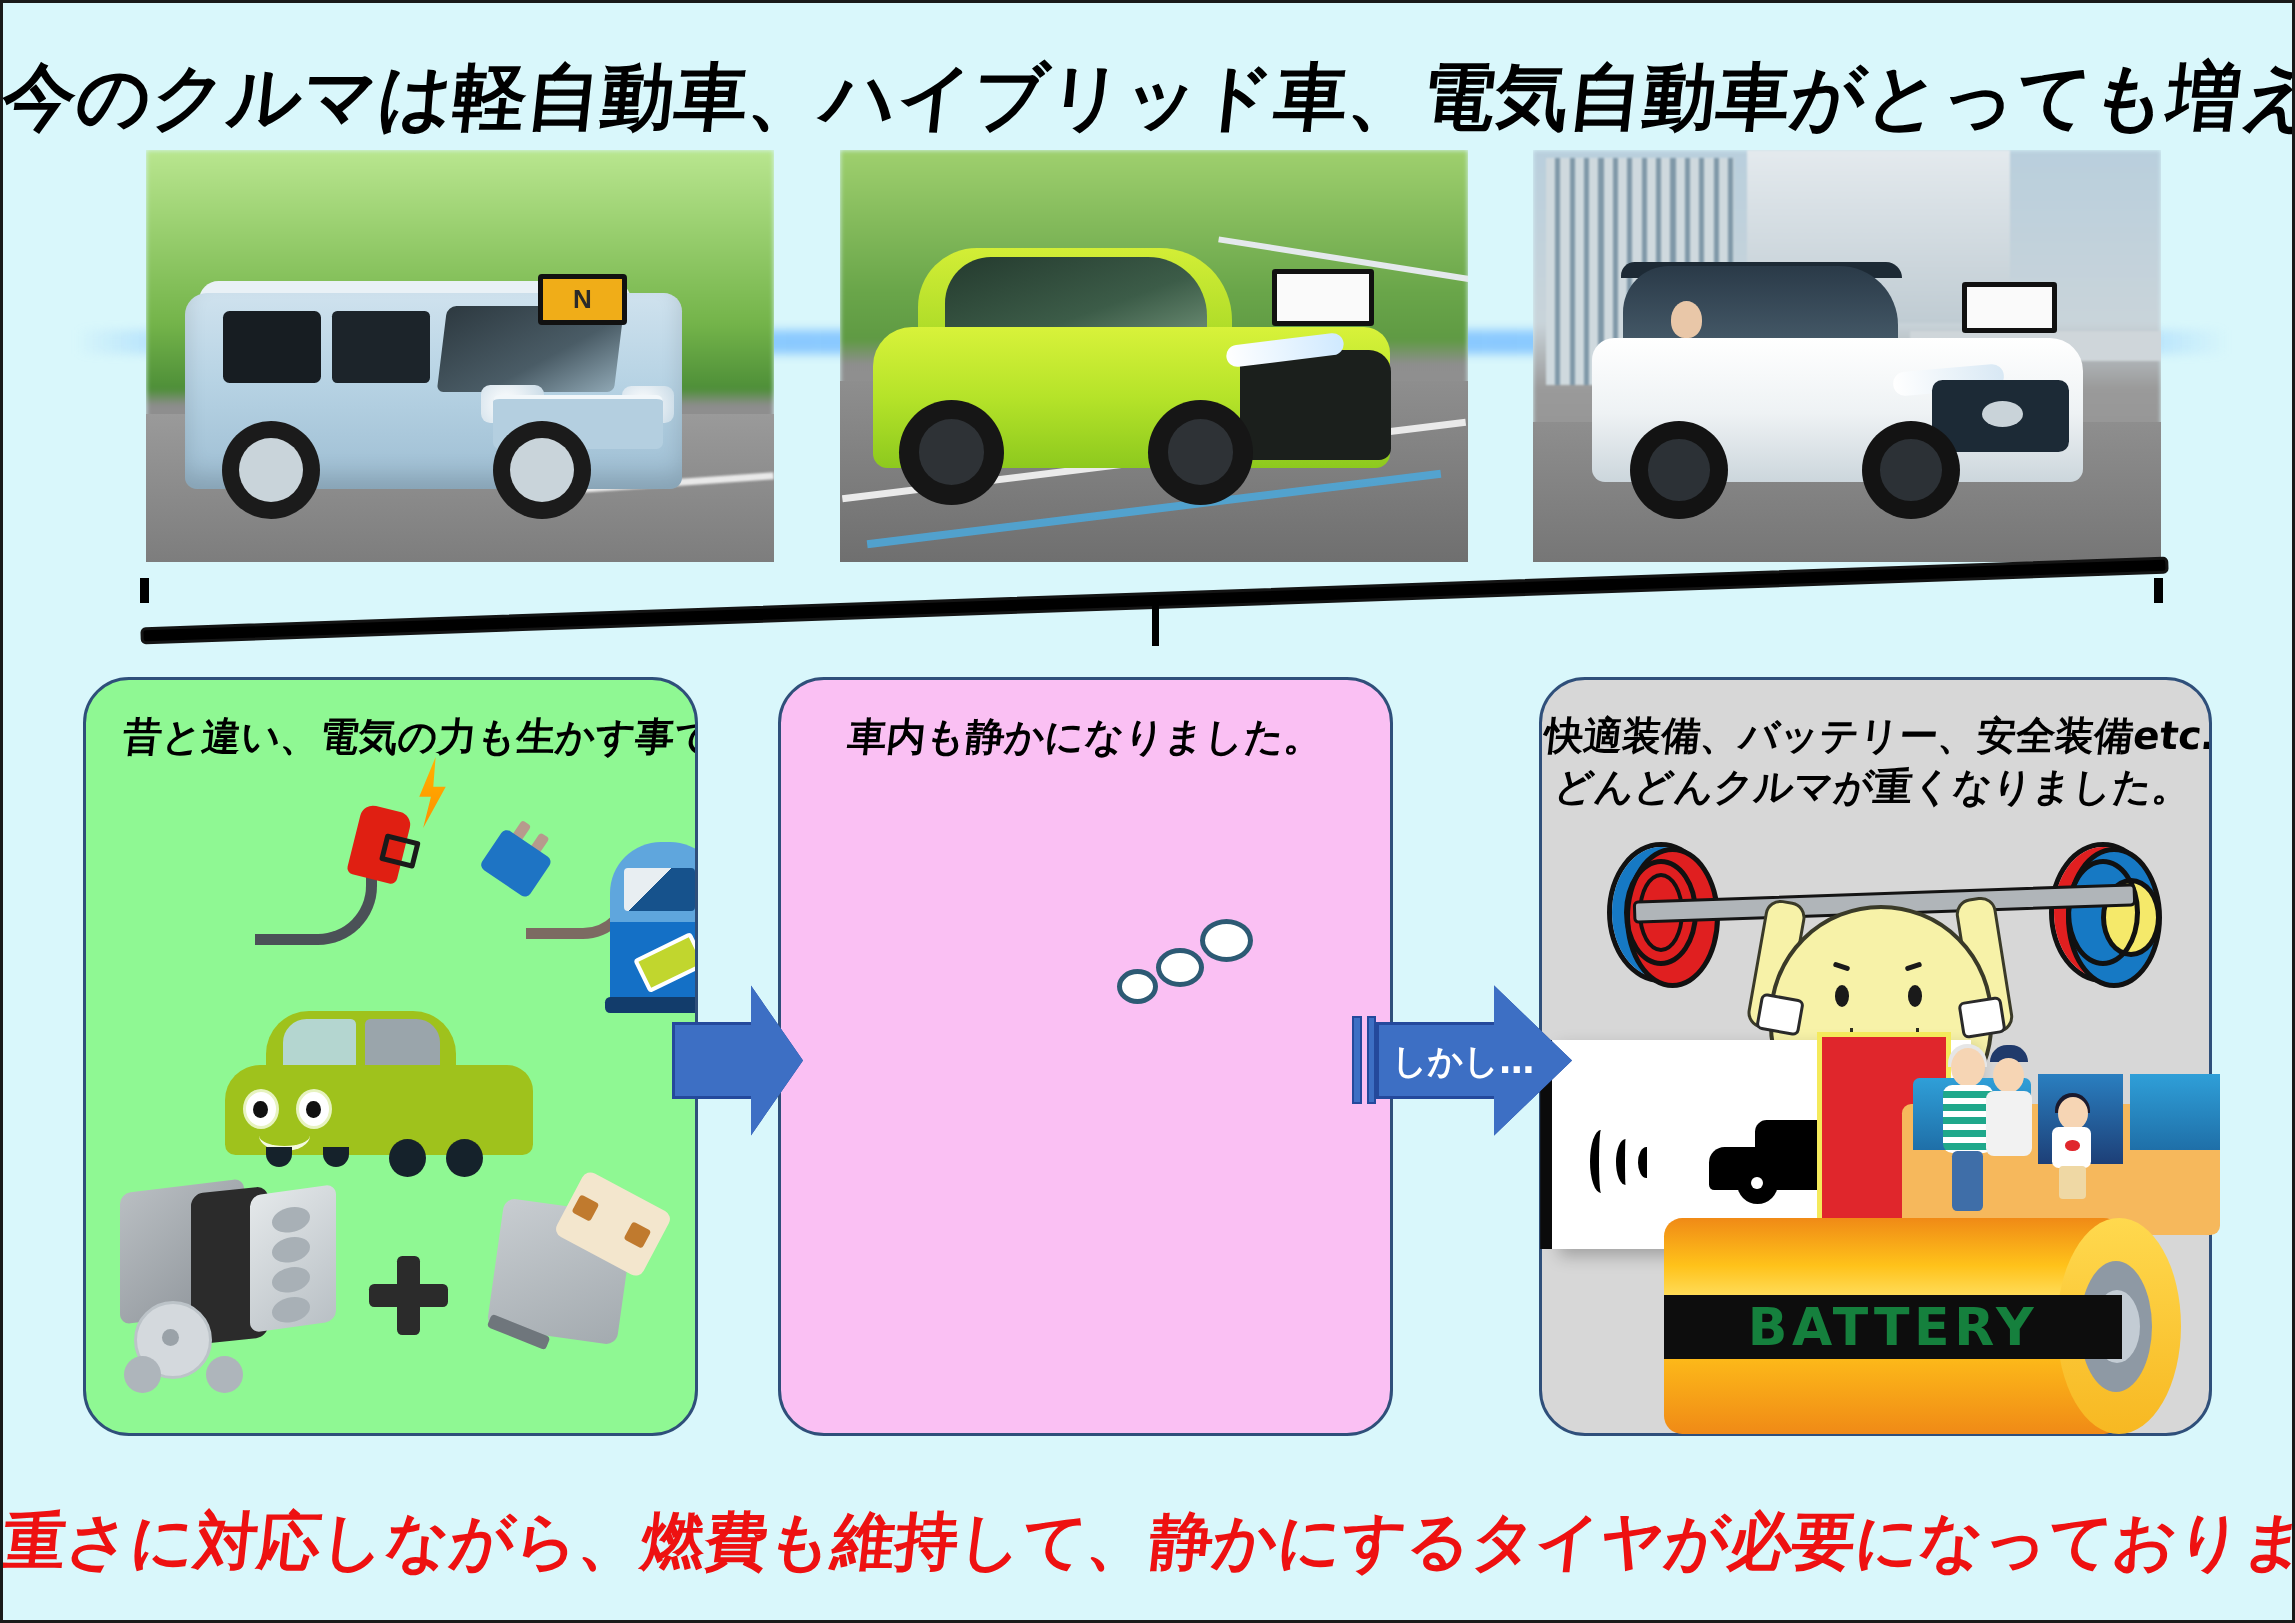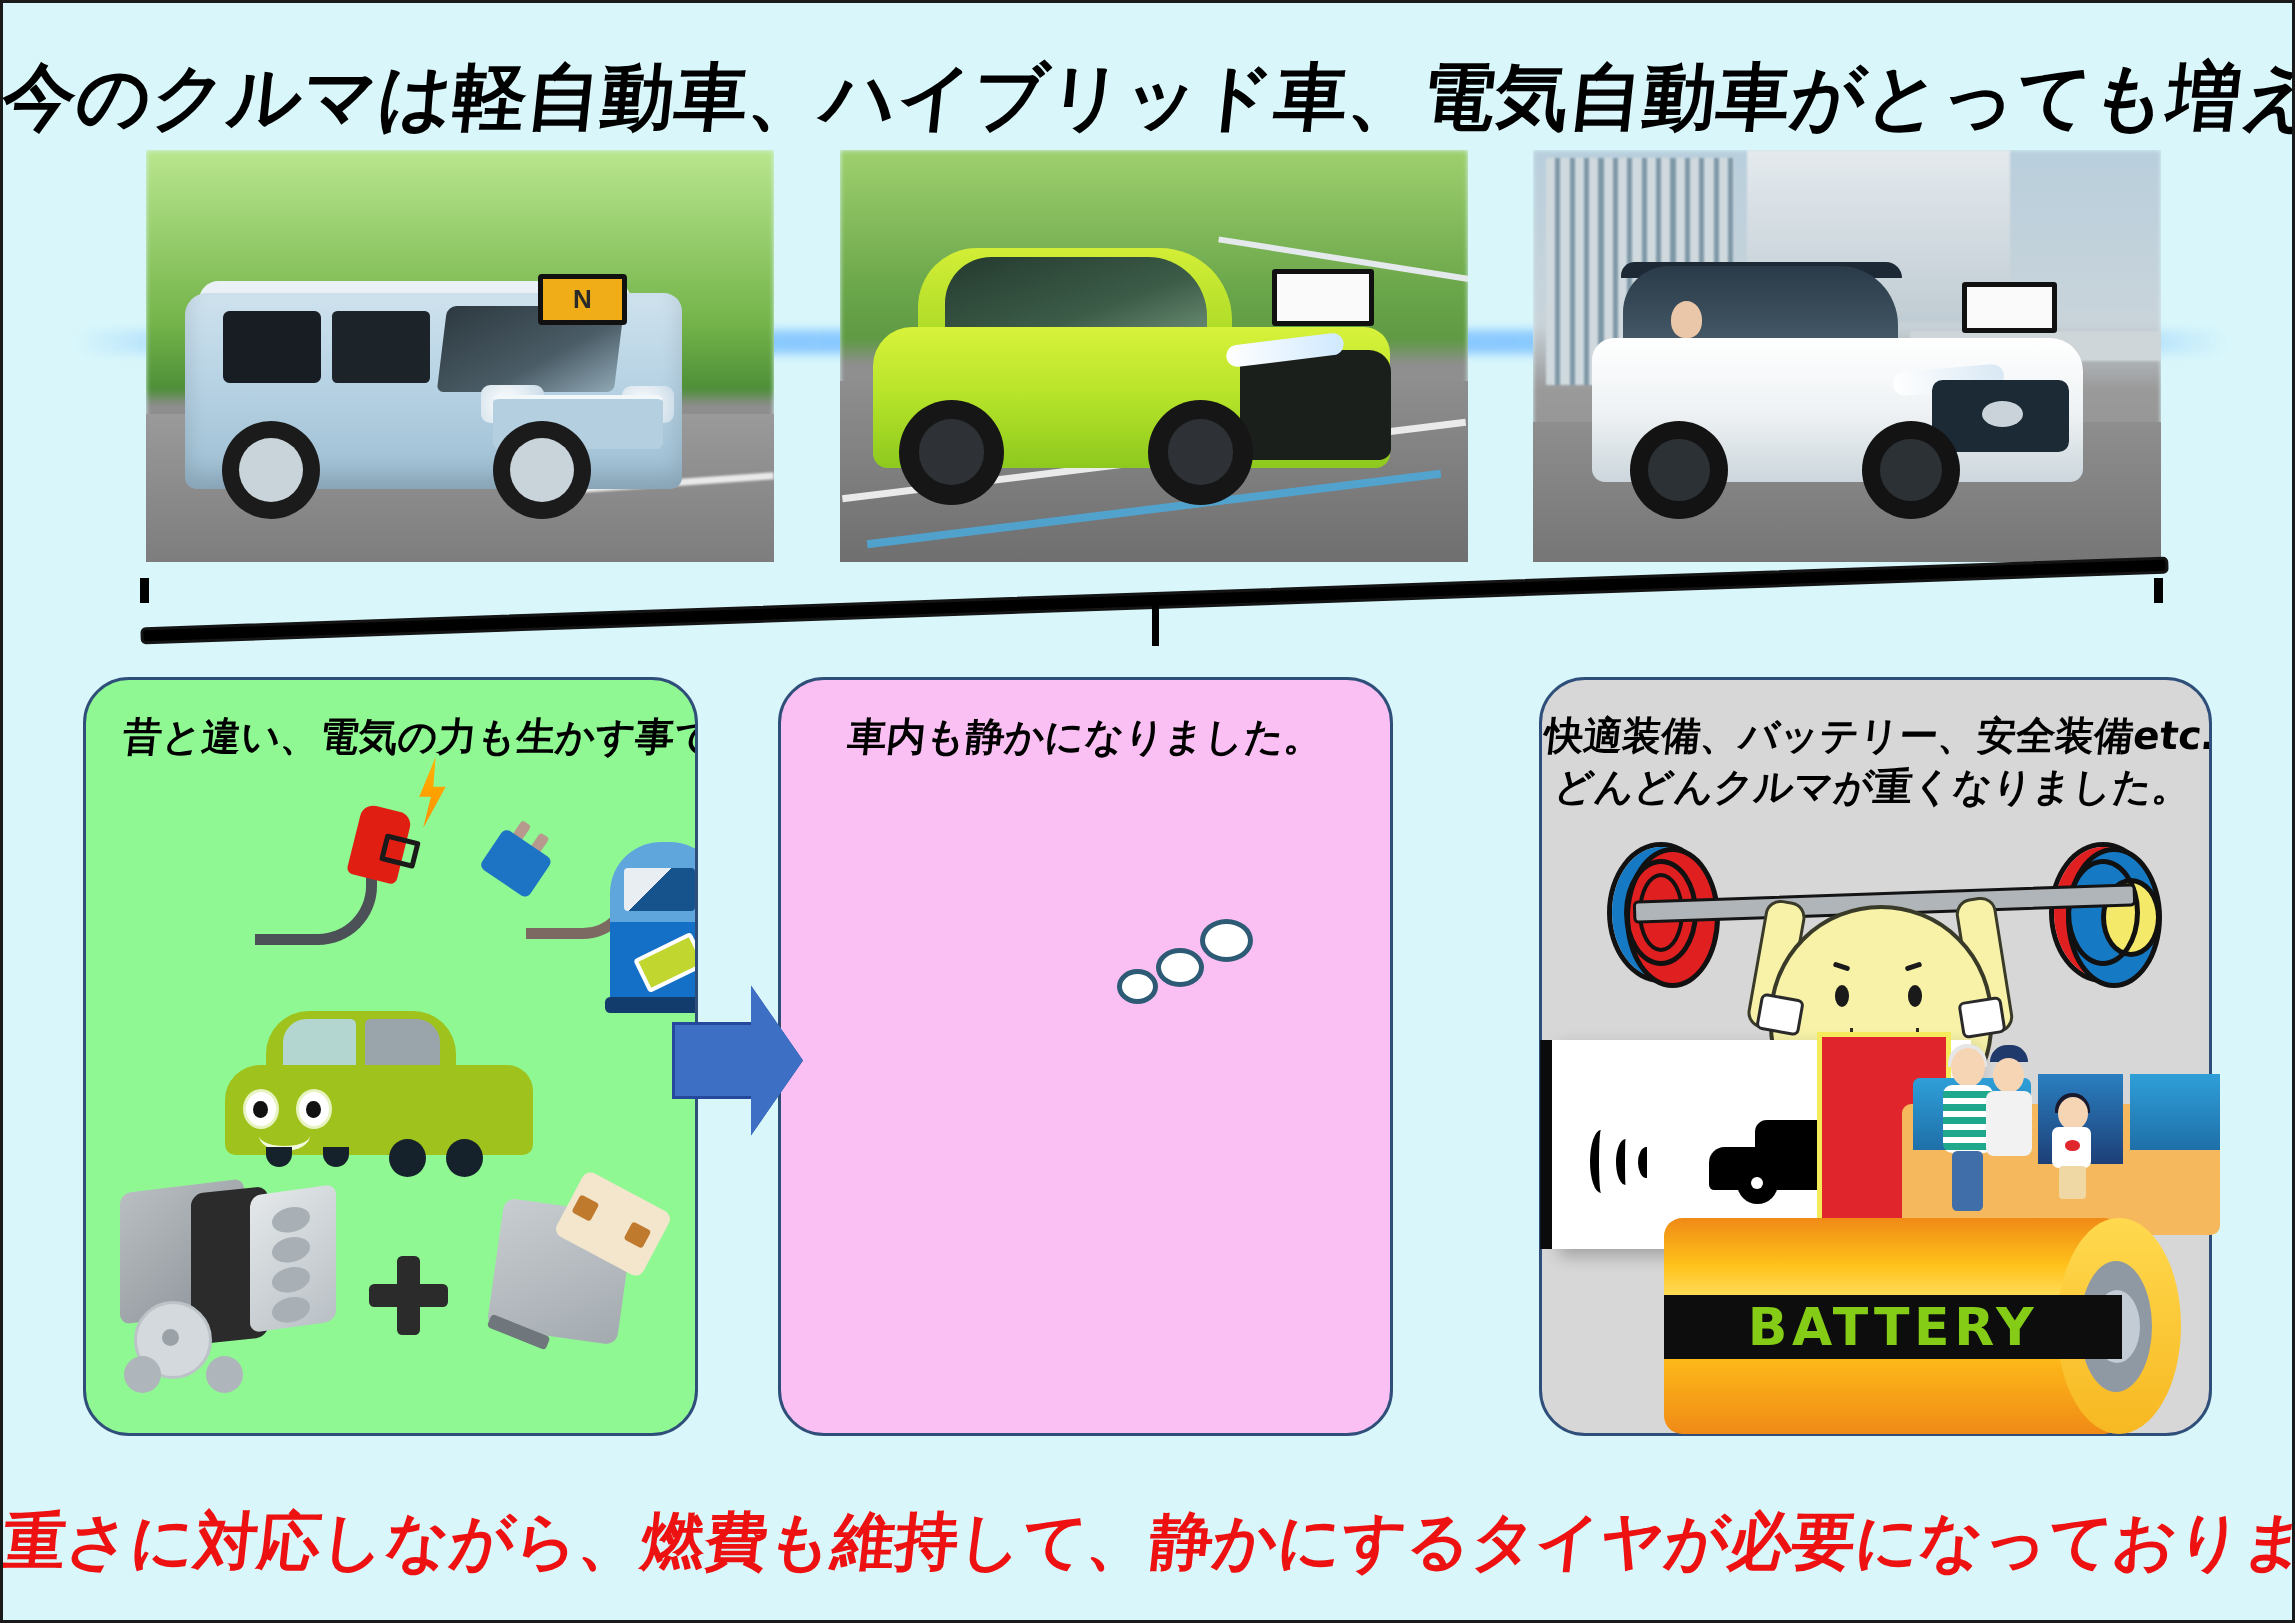--- a/index.html
+++ b/index.html
@@ -262,21 +262,21 @@
   .family .kid .hr{position:absolute;left:7.9px;top:-3.9px;width:35px;height:19.6px;border-radius:18.3px 18.3px 0 0;background:#1a1a2e;}
   .family .kid .t{position:absolute;left:5.2px;top:30px;width:39px;height:41px;border-radius:6.5px;background:#fff;}
   .family .kid .dot{position:absolute;left:18.3px;top:43px;width:14.4px;height:10.5px;border-radius:50%;background:#e0262c;}
   .family .kid .l{position:absolute;left:11.8px;top:69px;width:27.5px;height:33px;background:#efd8a4;border-radius:3.9px;}
 
   .battery{position:absolute;left:1661px;top:1215px;width:517px;height:216px;}
   .battery .cyl{position:absolute;left:0;top:0;width:458px;height:216px;border-radius:18.3px;
       background:linear-gradient(180deg,#f08a16 0%,#ffc21a 22%,#ffe36a 40%,#ffc21a 58%,#f08a16 100%);}
   .battery .band{position:absolute;left:0;top:77px;width:458px;height:64px;background:#0d0d0d;
       display:flex;align-items:center;justify-content:center;}
-  .battery .band span{font:bold 52px "DejaVu Sans",sans-serif;color:#84cc16;letter-spacing:4.6px;}
+  .battery .band span{font:bold 52px "DejaVu Sans",sans-serif;color:#15803d;letter-spacing:4.6px;}
   .battery .cap{position:absolute;right:0;top:0;width:124px;height:216px;border-radius:50%;
       background:linear-gradient(180deg,#ffd94e,#f7b822);}
   .battery .term{position:absolute;right:29px;top:43px;width:72px;height:131px;border-radius:50%;background:#8e99a4;}
   .battery .term2{position:absolute;right:41px;top:72px;width:46px;height:73px;border-radius:50%;background:#c3ccd4;}
 
   
   .arrow{position:absolute;top:982px;height:151px;z-index:5;}
   .arrow .shaft{position:absolute;left:0;top:37px;width:62%;height:77px;background:#3d6fc4;border:3.3px solid #24499c;border-right:none;box-sizing:border-box;}
   .arrow .head{position:absolute;right:0;top:0;width:40%;height:100%;background:#3d6fc4;
       clip-path:polygon(0 0,100% 50%,0 100%);border:0;}
@@ -535,17 +535,25 @@
         <span>BATTERY</span>
       </div>
   </div>
 
   <div class="arrow arrow1">
     <div class="shaft"></div>
       <div class="headln"></div>
       <div class="head"></div>
   </div>
 
+  <div class="arrow arrow2">
+    <div class="tick1"></div>
+      <div class="tick2"></div>
+    <div class="shaft"></div>
+      <div class="headln"></div>
+      <div class="head"></div>
+    <div class="lbl">しかし…</div>
+  </div>
 
   <div class="footer">重さに対応しながら、燃費も維持して、静かにするタイヤが必要になっております。</div>
 
 </div>
 
 
 </body></html>

